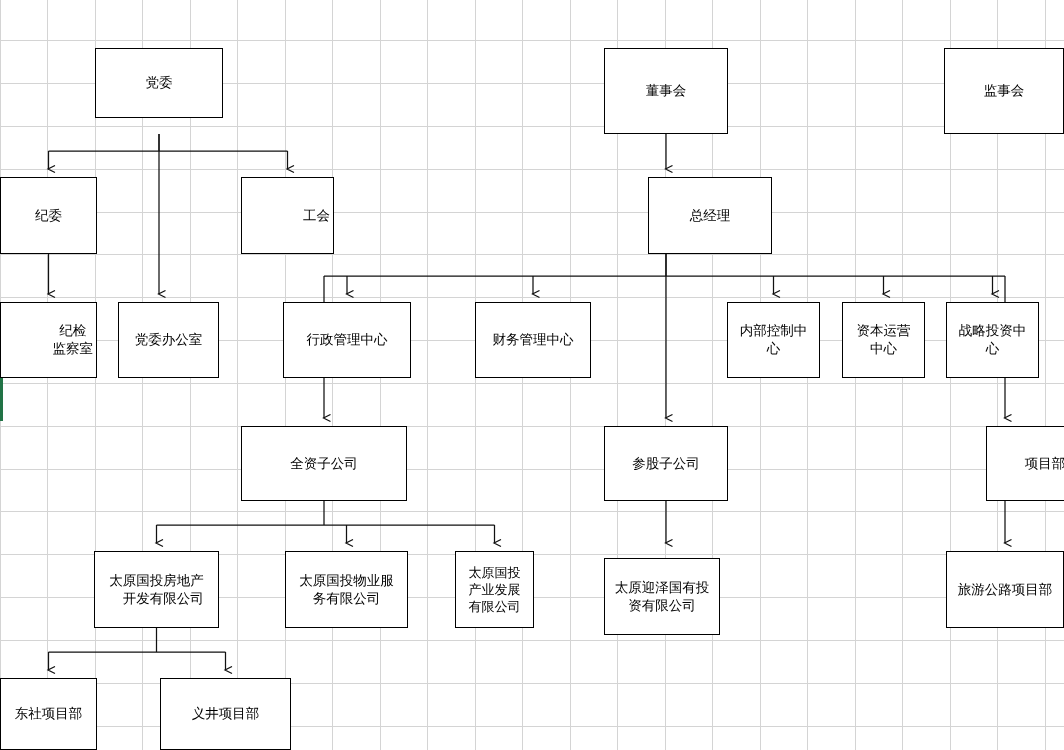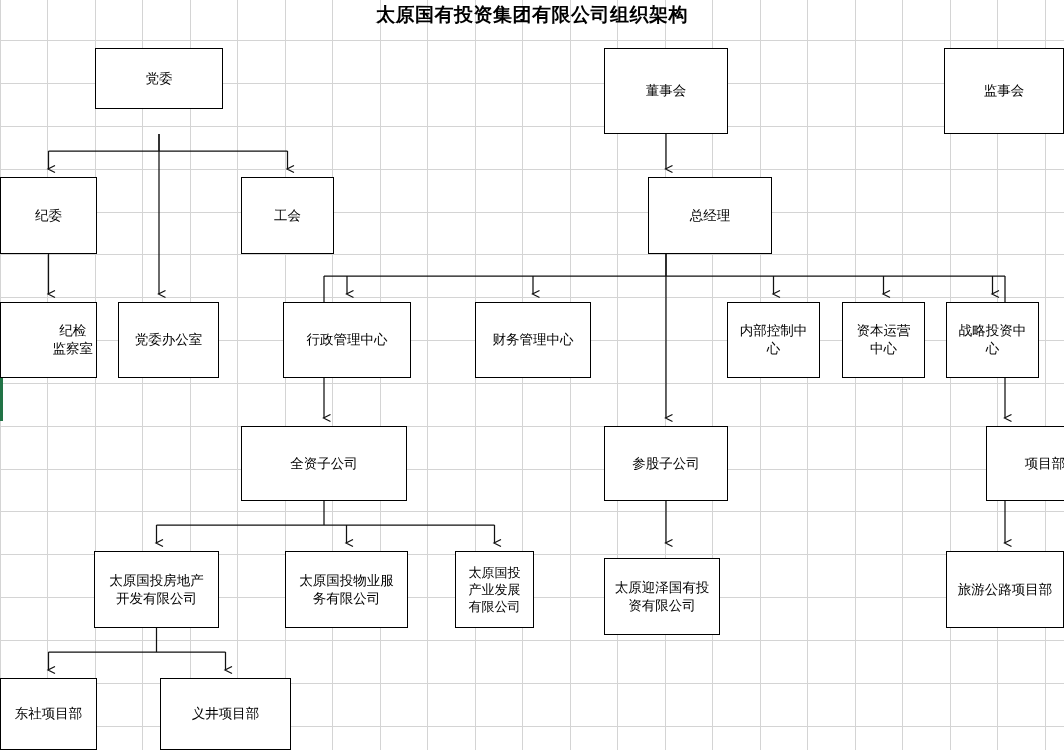--- a/index.html
+++ b/index.html
@@ -129,36 +129,35 @@
         <path d="M 494.5 525 L 494.5 543" marker-end="url(#arw)"></path>
         <path d="M 666 501 L 666 543" marker-end="url(#arw)"></path>
         <path d="M 1005 501 L 1005 543" marker-end="url(#arw)"></path>
         <path d="M 156.5 628 L 156.5 652"></path>
         <path d="M 48.5 652 L 225.5 652"></path>
         <path d="M 48.5 652 L 48.5 670" marker-end="url(#arw)"></path>
         <path d="M 225.5 652 L 225.5 670" marker-end="url(#arw)"></path>
       </g>
   </svg>
 
-  <div class="chart-title">太原国有投资集团有限公司组织架构</div>
 
   <div id="nodes">
-      <div class="node" style="left: 95px; top: 48px; width: 128px; height: 61px; font-family: Liberation Serif, serif;">
+      <div class="node" style="left: 95px; top: 48px; width: 128px; height: 70px; font-family: Liberation Serif, serif;">
         <span class="lbl">党委</span>
       </div>
       <div class="node" style="left: 604px; top: 48px; width: 124px; height: 86px;">
         <span class="lbl">董事会</span>
       </div>
       <div class="node" style="left: 944px; top: 48px; width: 120px; height: 86px;">
         <span class="lbl">监事会</span>
       </div>
       <div class="node" style="left: 0px; top: 177px; width: 97px; height: 77px;">
         <span class="lbl">纪委</span>
       </div>
-      <div class="node" style="left: 241px; top: 177px; width: 93px; height: 77px;">
+      <div class="node" style="left: 241px; top: 177px; width: 93px; height: 77px; justify-content: flex-end;">
         <span class="lbl">工会</span>
       </div>
       <div class="node" style="left: 604px; top: 177px; width: 124px; height: 77px; margin-left: 44px;">
         <span class="lbl">总经理</span>
       </div>
       <div class="node" style="left: 0px; top: 302px; width: 97px; height: 76px; justify-content: flex-end;">
         <span class="lbl">纪检
 监察室</span>
       </div>
       <div class="node" style="left: 118px; top: 302px; width: 101px; height: 76px;">
@@ -184,21 +183,21 @@
       </div>
       <div class="node" style="left: 241px; top: 426px; width: 166px; height: 75px;">
         <span class="lbl">全资子公司</span>
       </div>
       <div class="node" style="left: 604px; top: 426px; width: 124px; height: 75px;">
         <span class="lbl">参股子公司</span>
       </div>
       <div class="node" style="left: 986px; top: 426px; width: 118px; height: 75px;">
         <span class="lbl">项目部</span>
       </div>
-      <div class="node" style="left: 94px; top: 551px; width: 125px; height: 77px;">
+      <div class="node" style="left: 94px; top: 551px; width: 125px; height: 77px; text-align: right;">
         <span class="lbl">太原国投房地产
 开发有限公司</span>
       </div>
       <div class="node" style="left: 285px; top: 551px; width: 123px; height: 77px;">
         <span class="lbl">太原国投物业服
 务有限公司</span>
       </div>
       <div class="node small" style="left: 455px; top: 551px; width: 79px; height: 77px;">
         <span class="lbl">太原国投
 产业发展

